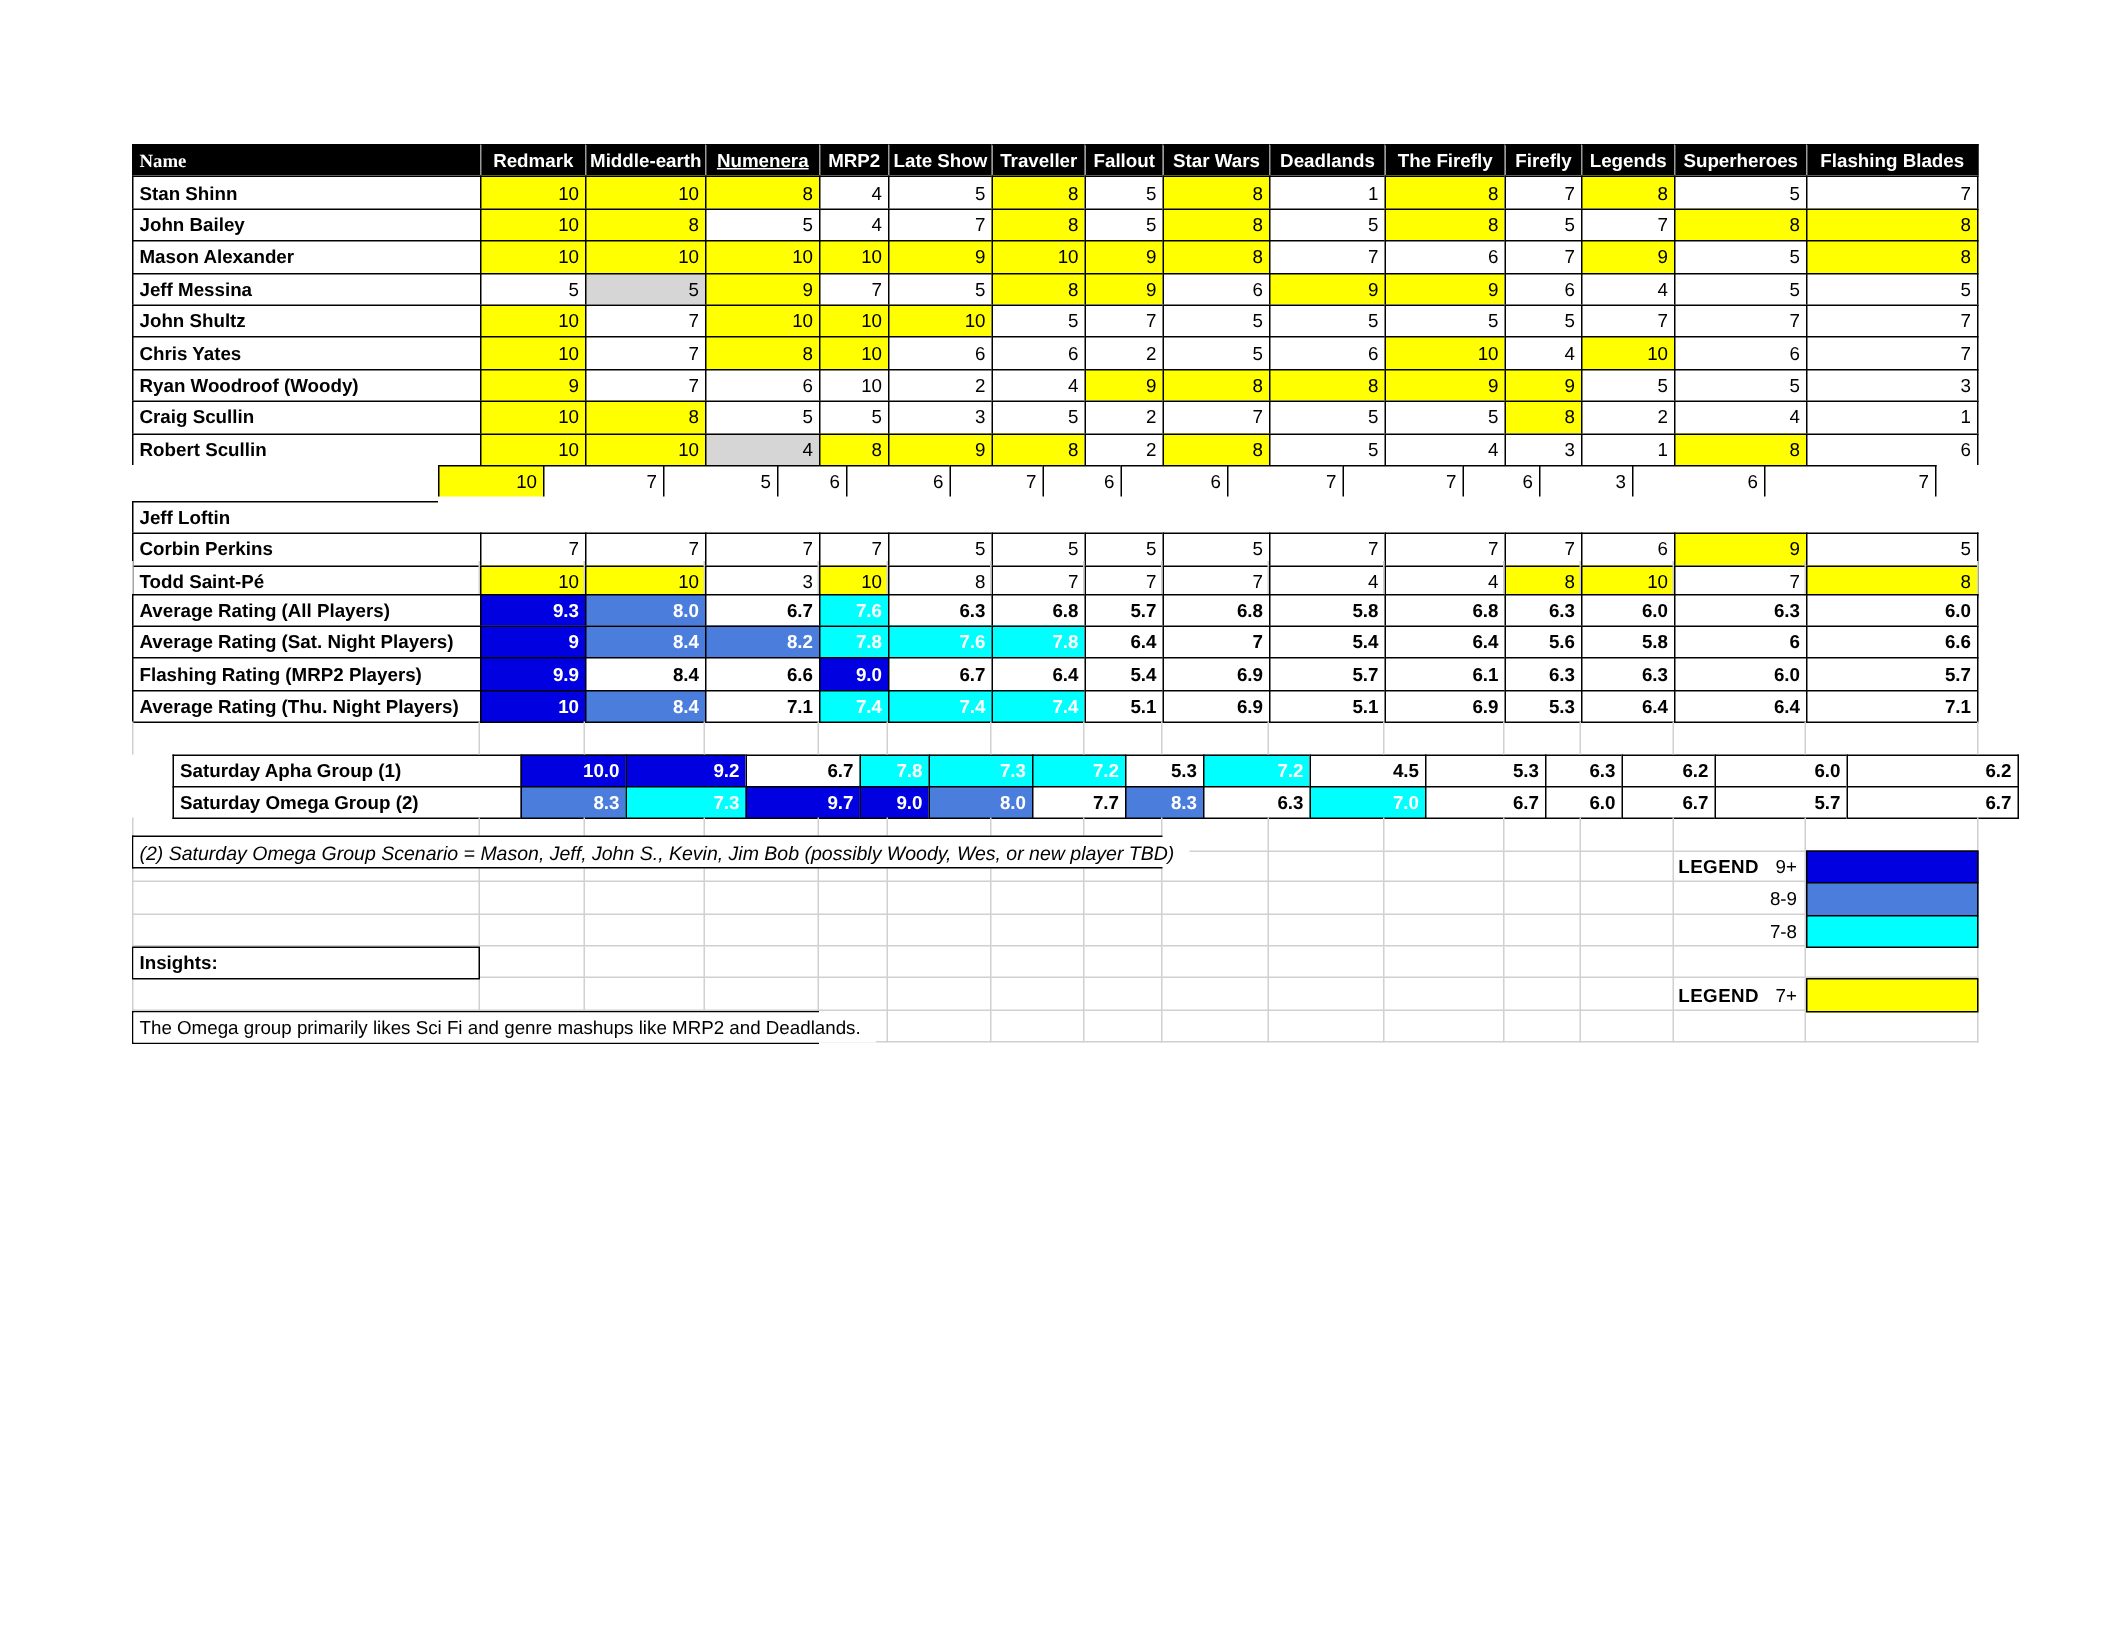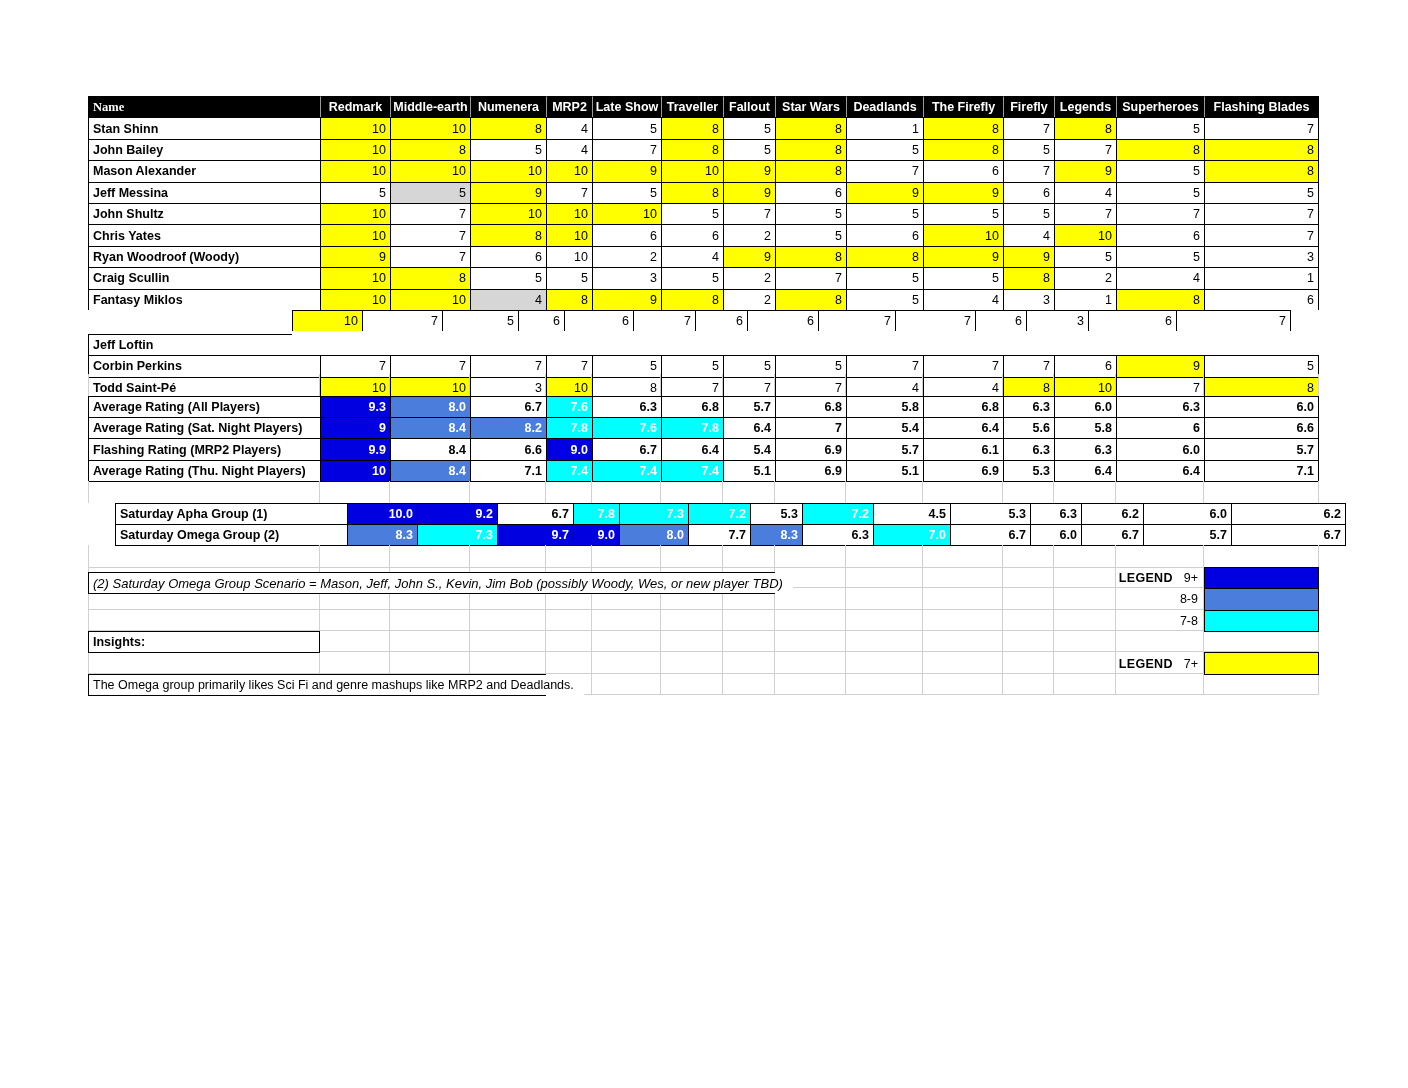--- a/index.html
+++ b/index.html
@@ -42,21 +42,21 @@
           justify-content:flex-end;padding-right:6px;gap:11px;z-index:3;}
   .llabel .lt{font-weight:700;letter-spacing:.3px;}
   .sw{position:absolute;box-sizing:border-box;width:115px;height:22.4px;border:1px solid #000;z-index:3;}
   .sw-db{background:var(--db);} .sw-mb{background:var(--mb);} .sw-c{background:var(--c);} .sw-y{background:var(--y);}
 </style>
 </head>
 <body>
 
 <div id="sheet">
 
-  <div class="obox note" style="left:88px;top:572px;width:687px">
+  <div class="obox note" style="left:88px;top:557px;width:687px">
     <span class="txt">(2) Saturday Omega Group Scenario = Mason, Jeff, John S., Kevin, Jim Bob (possibly Woody, Wes, or new player TBD)</span>
   </div>
   <div class="obox closed" style="left:88px;top:631px;width:232px">
     <span class="txt btitle">Insights:</span>
   </div>
   <div class="obox" style="left:88px;top:673.8px;width:458px">
     <span class="txt">The Omega group primarily likes Sci Fi and genre mashups like MRP2 and Deadlands.</span>
   </div>
 
   <div class="llabel" style="left:1116px;top:566.8px">
@@ -76,21 +76,21 @@
 
   <div class="sw sw-db" style="left:1204px;top:566.8px"></div>
   <div class="sw sw-mb" style="left:1204px;top:588.2px"></div>
   <div class="sw sw-c" style="left:1204px;top:609.6px"></div>
   <div class="sw sw-y" style="left:1204px;top:652.4px"></div>
 <div class="btable" style="left: 88px; top: 96px;">
       <div class="brow hdr">
         <div class="cell ch first" style="width: 232px; font-family: Liberation Serif, serif;">Name</div>
         <div class="cell ch" style="width: 70px;">Redmark</div>
         <div class="cell ch" style="width: 80px;">Middle-earth</div>
-        <div class="cell ch" style="width: 76px;">Numenera</div>
+        <div class="cell ch" style="width: 76px; text-decoration: underline;">Numenera</div>
         <div class="cell ch" style="width: 46px;">MRP2</div>
         <div class="cell ch" style="width: 69px;">Late Show</div>
         <div class="cell ch" style="width: 62px;">Traveller</div>
         <div class="cell ch" style="width: 52px;">Fallout</div>
         <div class="cell ch" style="width: 71px;">Star Wars</div>
         <div class="cell ch" style="width: 77px;">Deadlands</div>
         <div class="cell ch" style="width: 80px;">The Firefly</div>
         <div class="cell ch" style="width: 51px;">Firefly</div>
         <div class="cell ch" style="width: 62px;">Legends</div>
         <div class="cell ch" style="width: 88px;">Superheroes</div>
@@ -226,21 +226,21 @@
         <div class="cell num" style="width: 52px;">2</div>
         <div class="cell num" style="width: 71px;">7</div>
         <div class="cell num" style="width: 77px;">5</div>
         <div class="cell num" style="width: 80px;">5</div>
         <div class="cell num h-y" style="width: 51px;">8</div>
         <div class="cell num" style="width: 62px;">2</div>
         <div class="cell num" style="width: 88px;">4</div>
         <div class="cell num" style="width: 115px;">1</div>
       </div>
       <div class="brow">
-        <div class="cell lab" style="width: 232px;">Fantasy Miklos</div>
+        <div class="cell lab" style="width: 232px;">Robert Scullin</div>
         <div class="cell num h-y" style="width: 70px;">10</div>
         <div class="cell num h-y" style="width: 80px;">10</div>
         <div class="cell num h-g" style="width: 76px;">4</div>
         <div class="cell num h-y" style="width: 46px;">8</div>
         <div class="cell num h-y" style="width: 69px;">9</div>
         <div class="cell num h-y" style="width: 62px;">8</div>
         <div class="cell num" style="width: 52px;">2</div>
         <div class="cell num h-y" style="width: 71px;">8</div>
         <div class="cell num" style="width: 77px;">5</div>
         <div class="cell num" style="width: 80px;">4</div>

